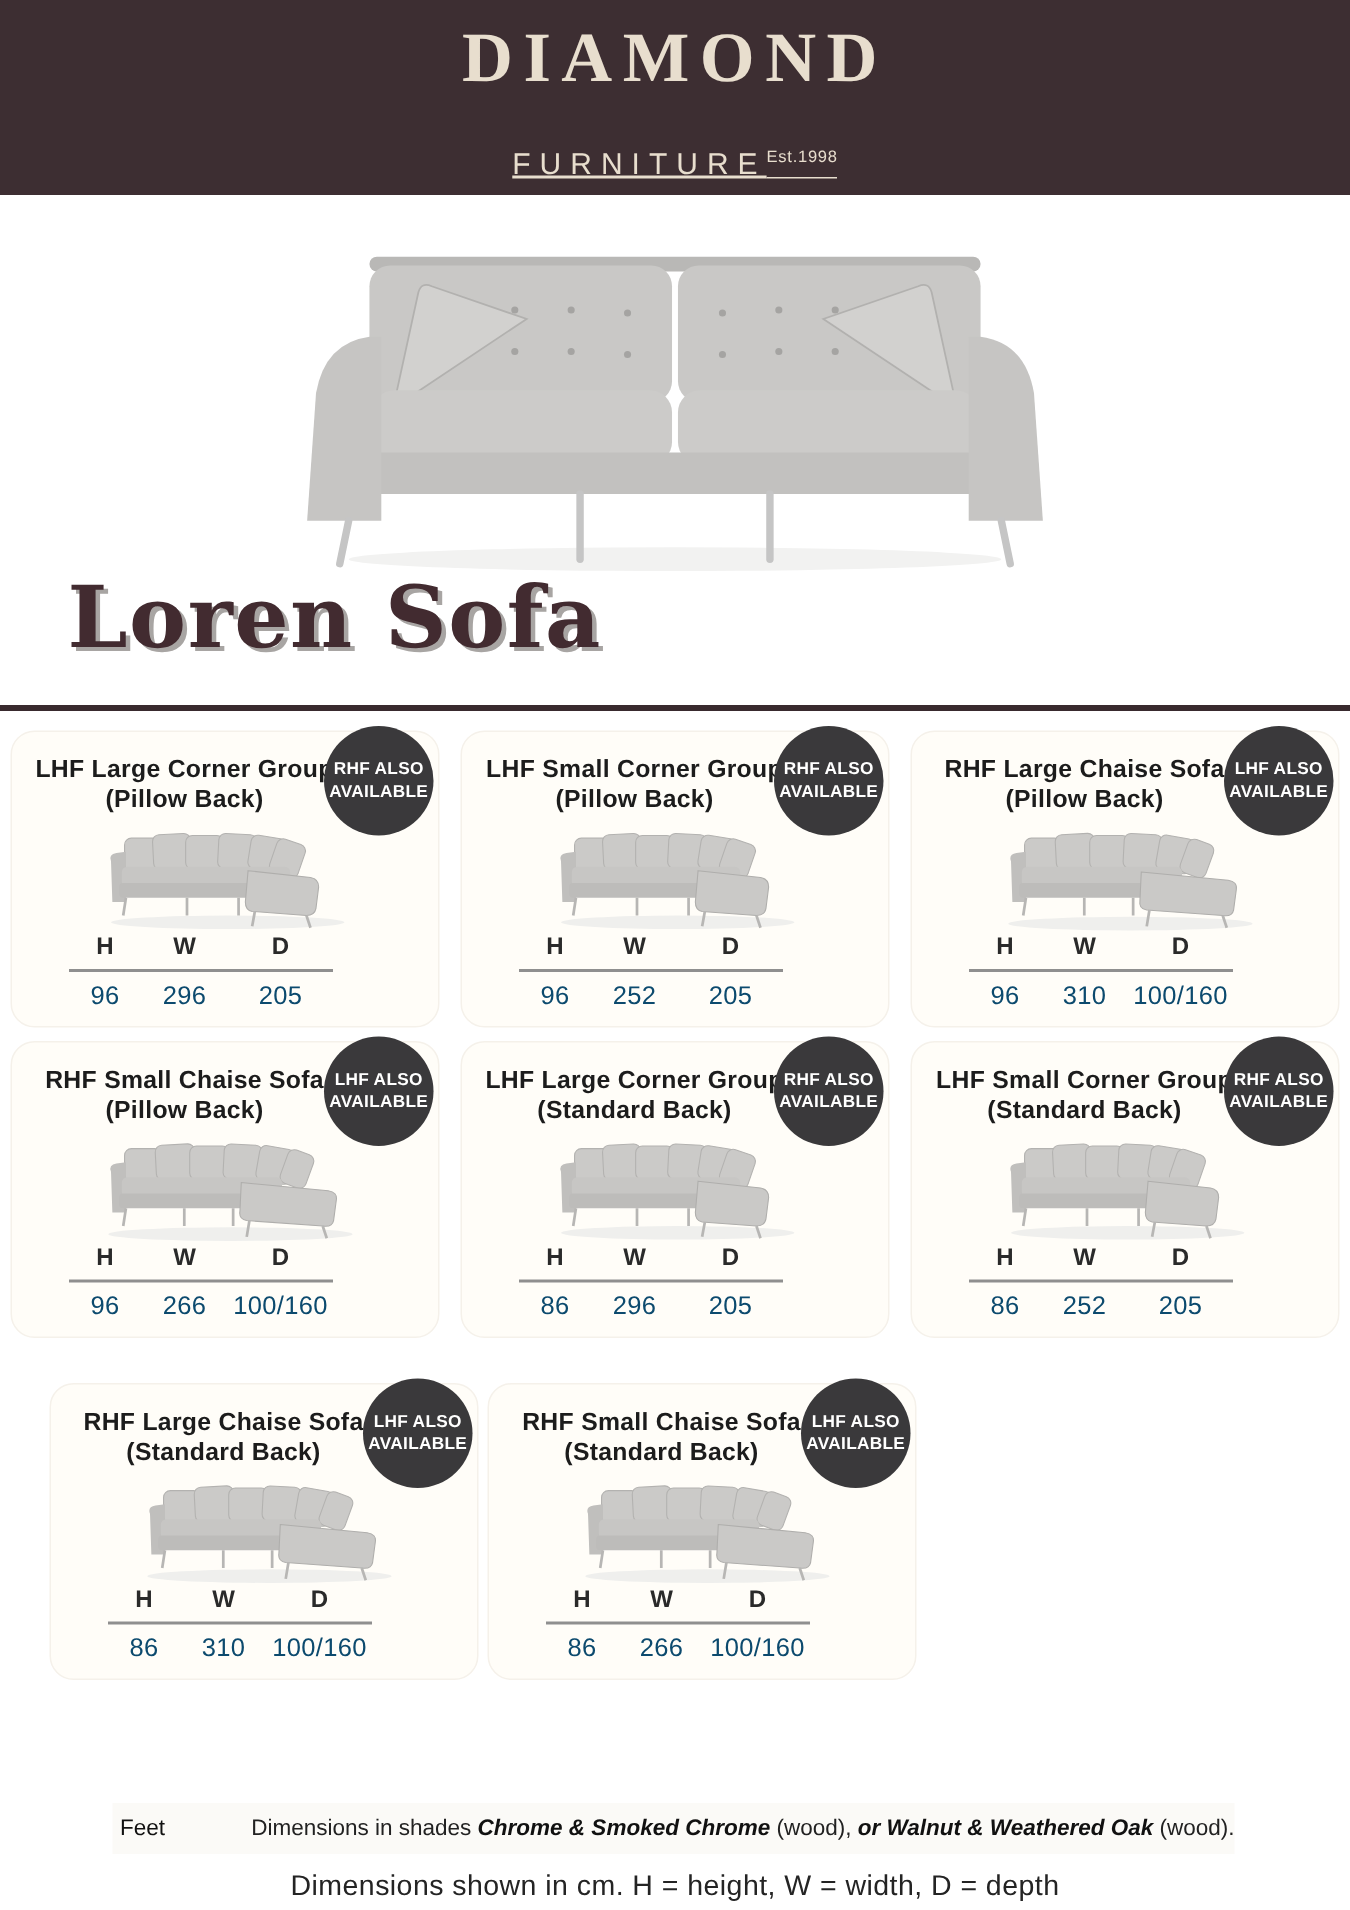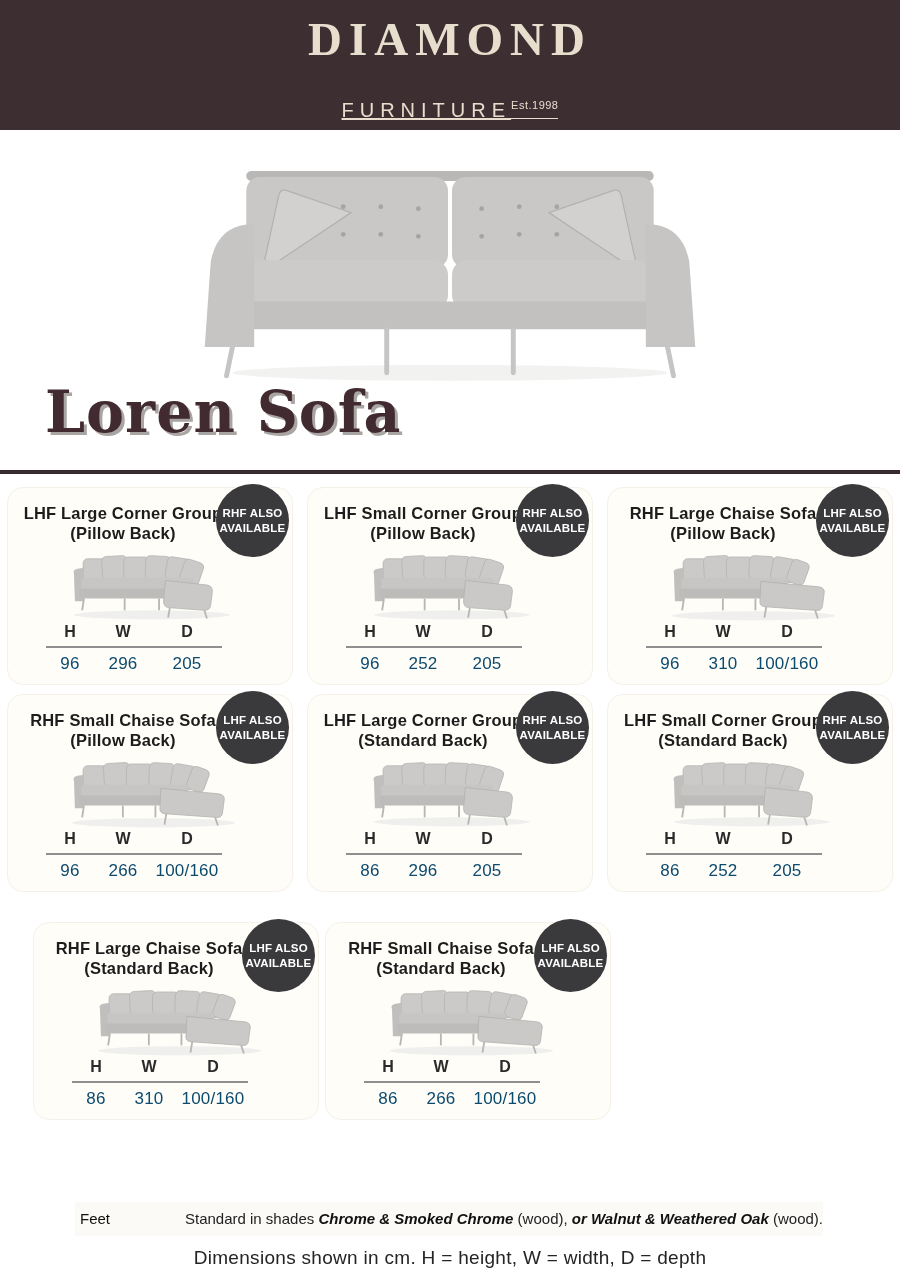--- a/index.html
+++ b/index.html
@@ -381,16 +381,16 @@
       <div class="dims-row dims-vals">
         <span>86</span>
         <span>266</span>
         <span>100/160</span>
       </div>
     </div>
   </div>
 
   <div class="feet-band"></div>
   <div class="feet-label">Feet</div>
-  <div class="feet-note"><span>Standard in shades </span><span class="b">Chrome &amp; Smoked Chrome</span><span> (wood), </span><span class="b">or Walnut &amp; Weathered Oak</span><span> (wood).</span></div>
+  <div class="feet-note"><span>Dimensions in shades </span><span class="b">Chrome &amp; Smoked Chrome</span><span> (wood), </span><span class="b">or Walnut &amp; Weathered Oak</span><span> (wood).</span></div>
   <div class="dim-note">Dimensions shown in cm. H = height, W = width, D = depth</div>
 
 </div>
 
 </body></html>

